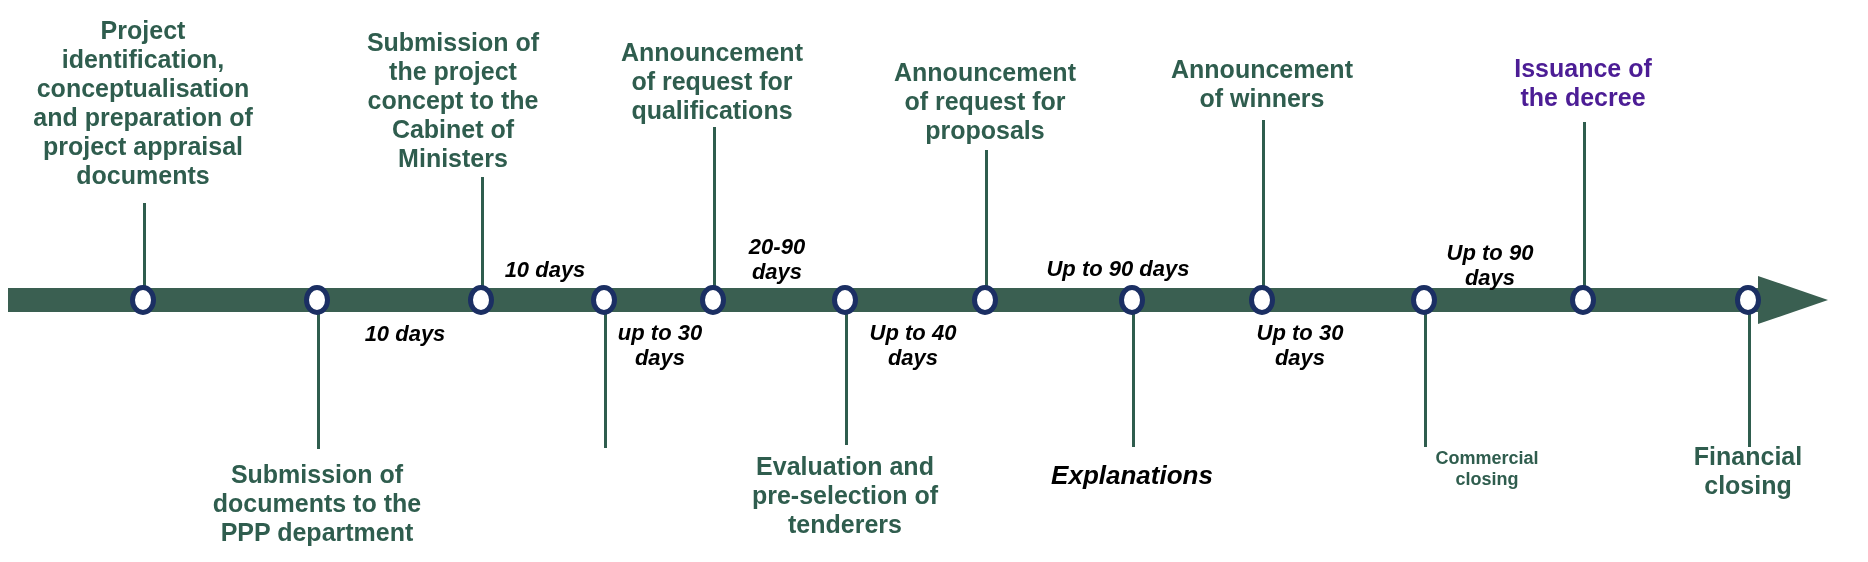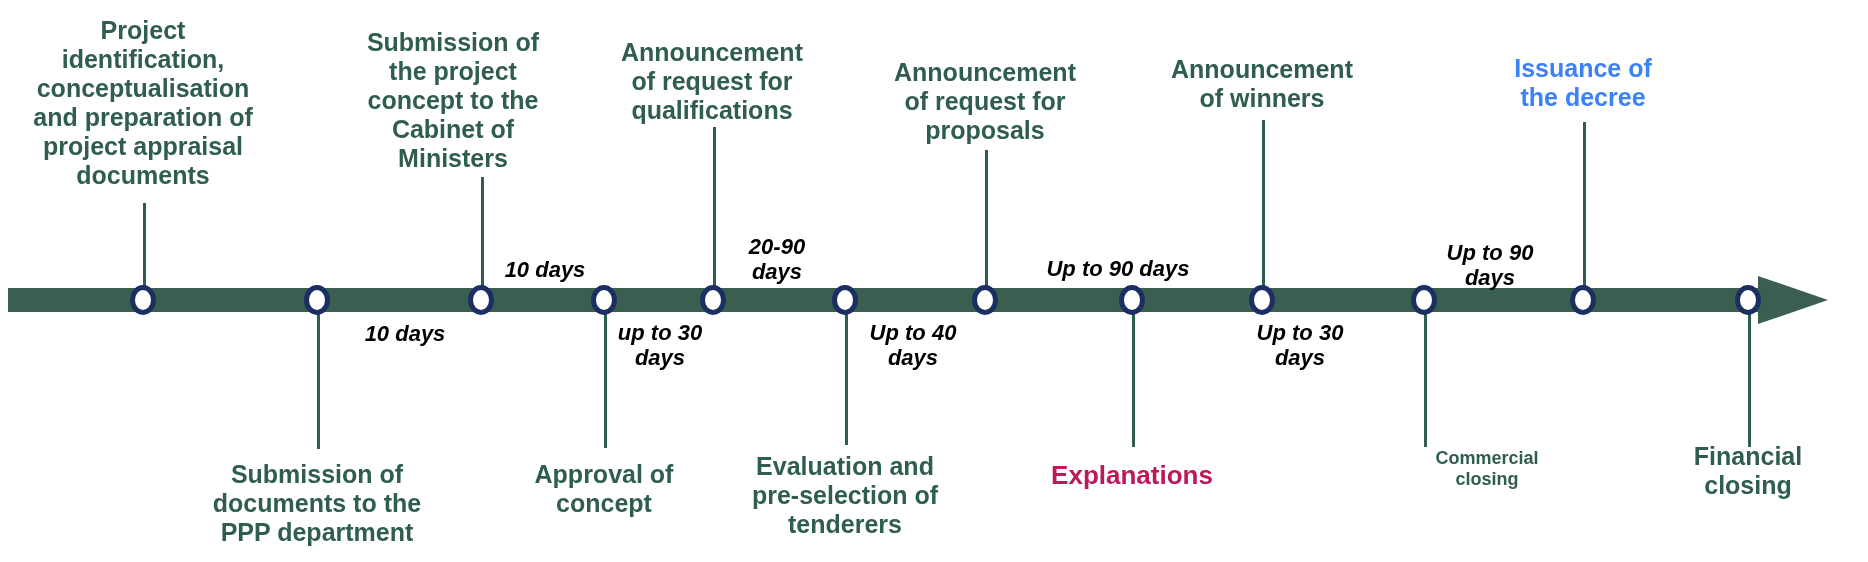--- a/index.html
+++ b/index.html
@@ -53,23 +53,24 @@
     text-align: center;
     font-weight: bold;
     line-height: 1.16;
     color: #2f5d4e;
     z-index: 4;
     transform: translateX(-50%);
     white-space: pre-line;
   }
   .evt-label.top     { }
   .evt-label.bottom  { }
-  .evt-label.accent  { color: #3b82f6; }
+  .evt-label.accent  { color: #4c1d95; }
   .evt-label.accent-italic {
-    color: #be185d;
+    color: #000000;
+    font-style: italic;
   }
 
   
   .dur-label {
     position: absolute;
     text-align: center;
     font-weight: bold;
     font-style: italic;
     font-size: 22px;
     line-height: 1.14;
@@ -143,22 +144,20 @@
   <div class="evt-label top" style="left:1262px; top:55px; width:240px; font-size:25px;">Announcement
 of winners</div>
 
   <div class="evt-label top accent" style="left:1583px; top:54px; width:210px; font-size:25px;">Issuance of
 the decree</div>
 
   <div class="evt-label bottom" style="left:317px; top:460px; width:250px; font-size:25px;">Submission of
 documents to the
 PPP department</div>
 
-  <div class="evt-label bottom" style="left:604px; top:460px; width:200px; font-size:25px;">Approval of
-concept</div>
 
   <div class="evt-label bottom" style="left:845px; top:452px; width:230px; font-size:25px;">Evaluation and
 pre-selection of
 tenderers</div>
 
   <div class="evt-label bottom accent-italic" style="left:1132px; top:460px; width:230px; font-size:26px;">Explanations</div>
 
   <div class="evt-label bottom" style="left:1487px; top:448px; width:220px; font-size:18px;">Commercial
 closing</div>
 

